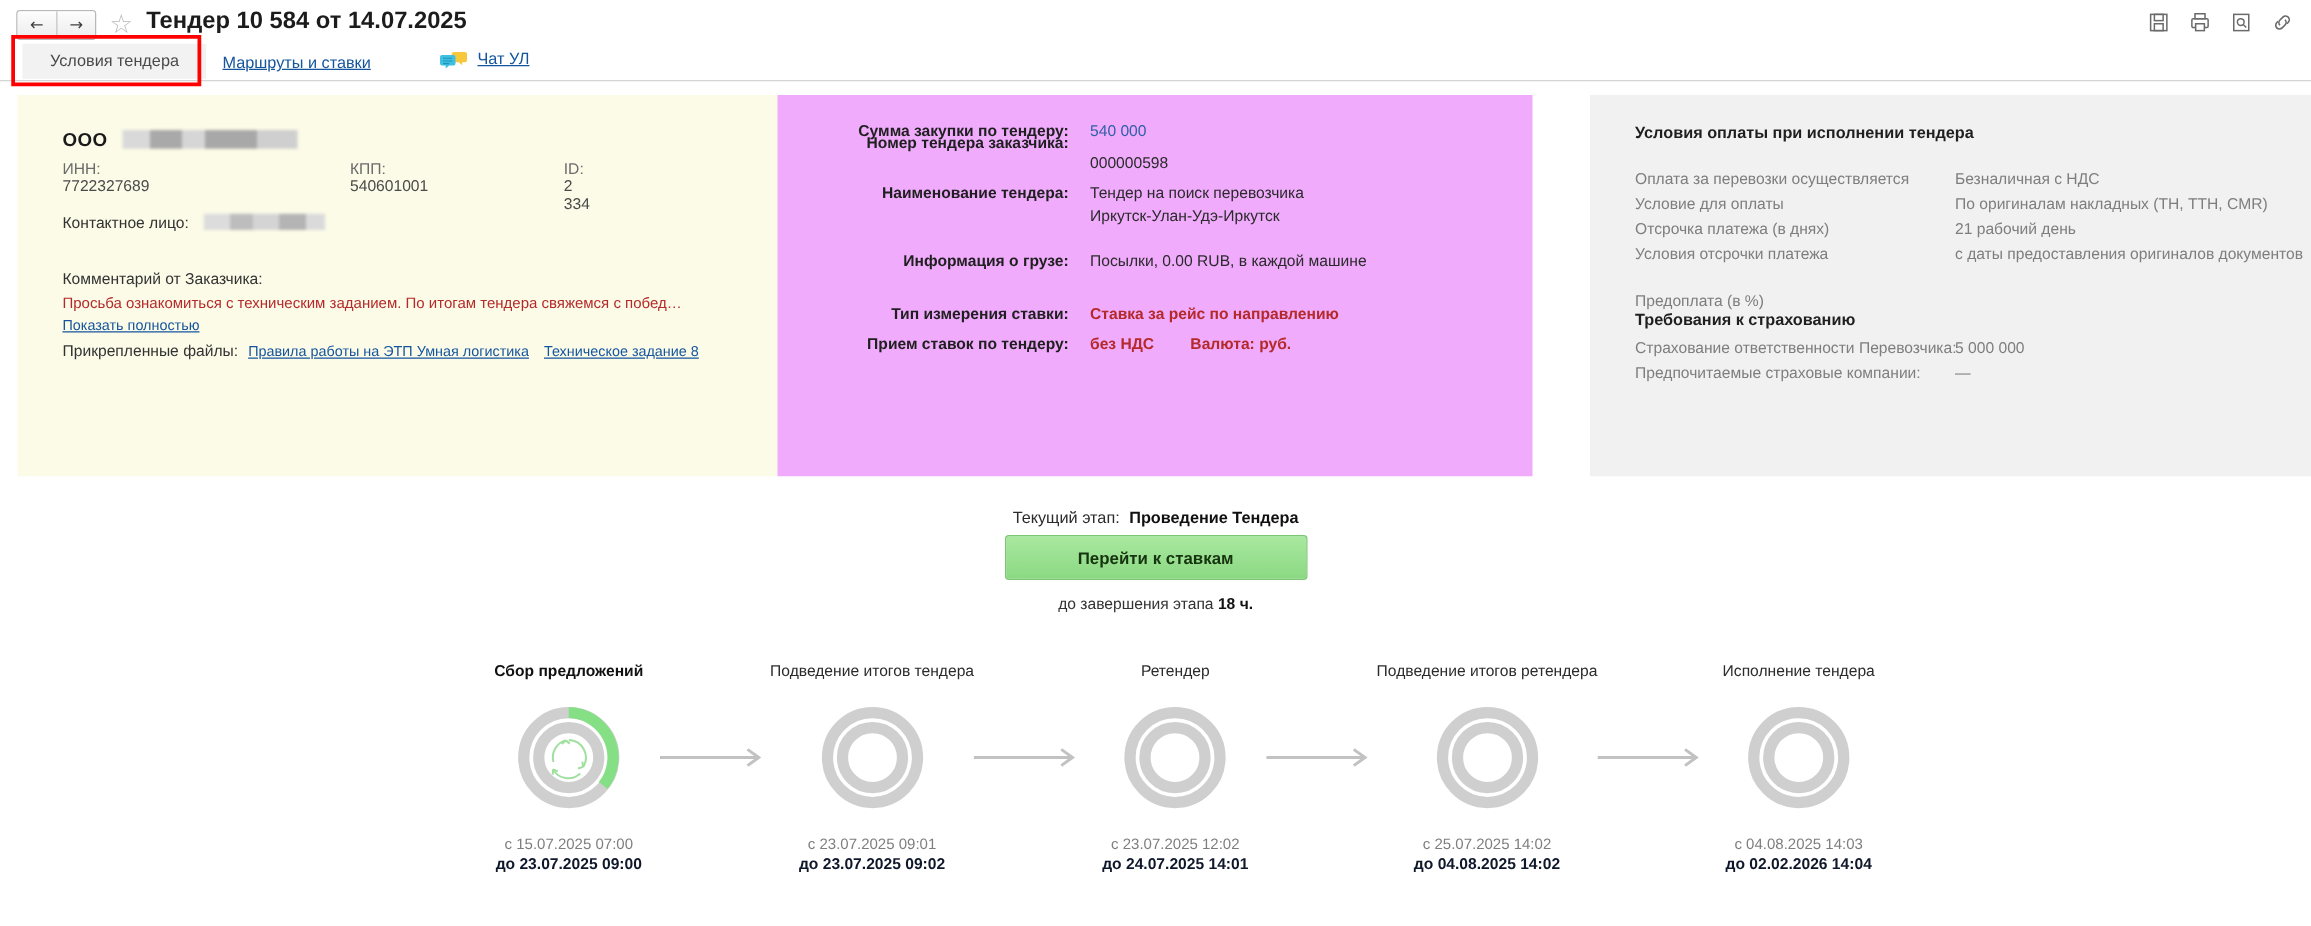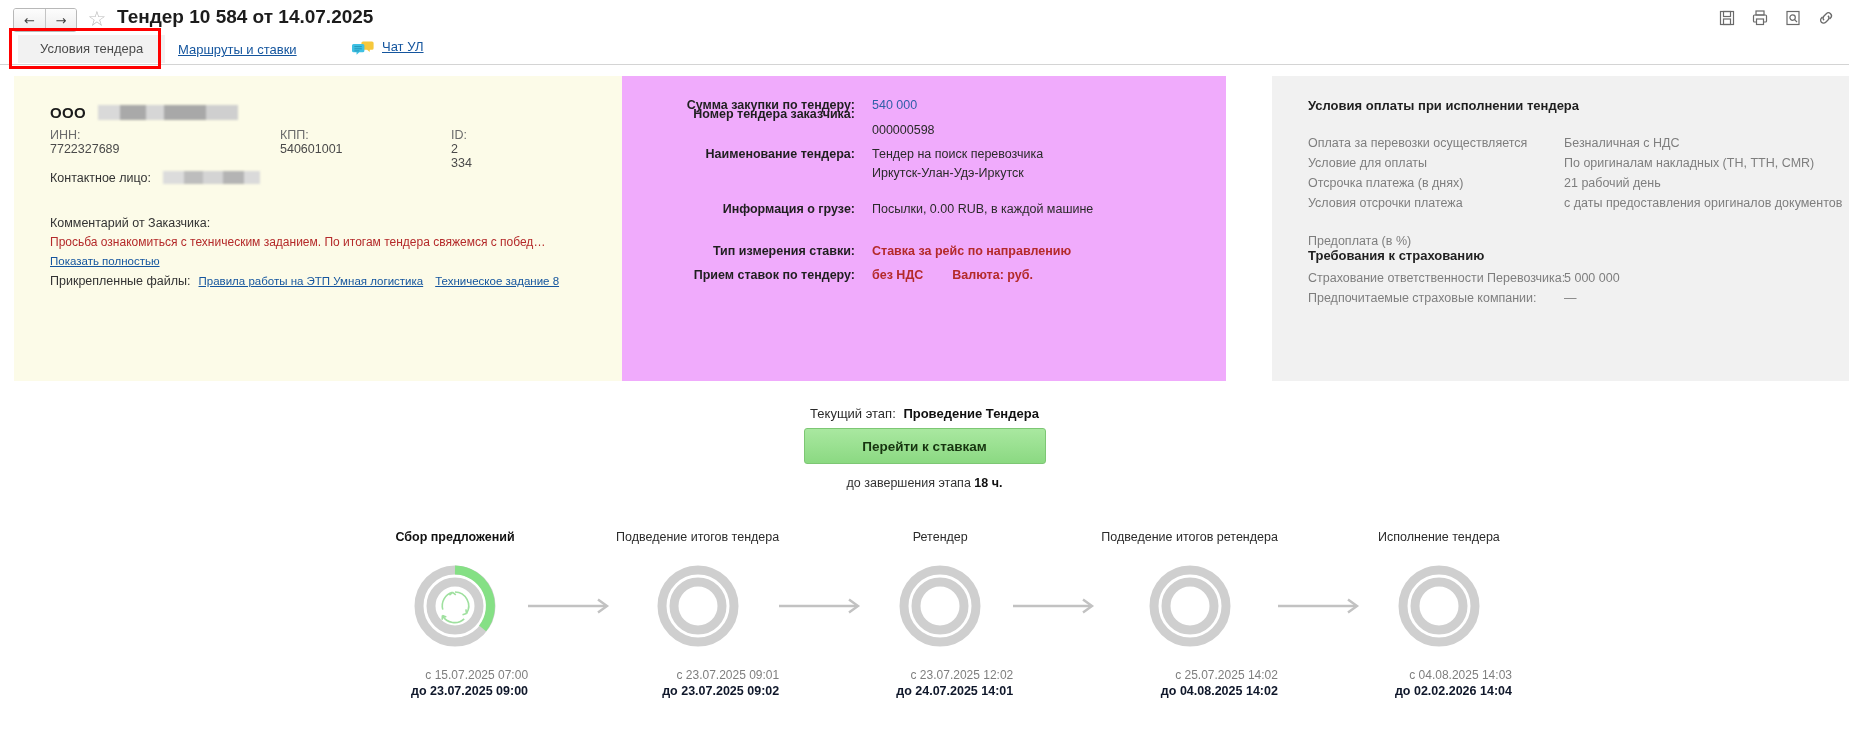--- a/index.html
+++ b/index.html
@@ -141,21 +141,21 @@
   .cta-sub b { color:#111; }
 
   
   .timeline { position:absolute; top:530px; left:0; width:1684px; height:200px;margin-left:22px; }
   .tl-steps { position:absolute; left:360px; top:0; width:1130px; display:flex; }
   .tl-step { width:194px; position:relative; }
   .tl-title { text-align:center; font-size:12.5px; color:#2b2b2b; height:18px;
     font-family:"Liberation Sans", sans-serif; white-space: nowrap; }
   .tl-title.active { font-weight:bold; color:#111; }
   .tl-ring-wrap { height:100px; display:flex; align-items:center; justify-content:center; margin-top:8px; }
-  .tl-dates { text-align:right; margin-top:12px; font-family:"Liberation Sans", sans-serif; }
+  .tl-dates { text-align:center; margin-top:12px; font-family:"Liberation Sans", sans-serif; }
   .tl-from { font-size:12px; color:#7e7e7e; }
   .tl-to { font-size:12.5px; color:#0f172a; font-weight:bold; margin-top:2px; }
   .tl-arrow { width:90px; display:flex; align-items:center; justify-content:center; height:100px;
     margin-top:26px; }
 </style>
 </head>
 <body>
 
 <div class="page">
 

